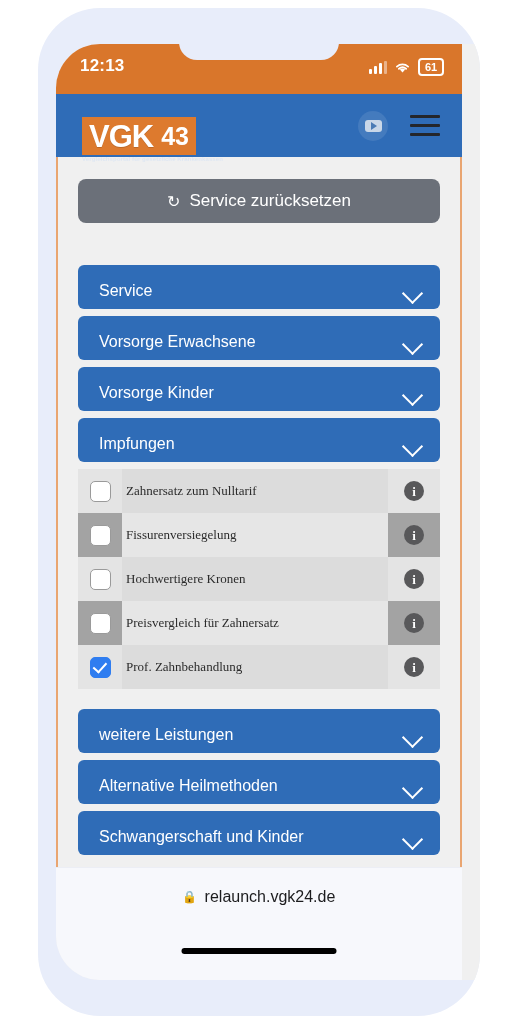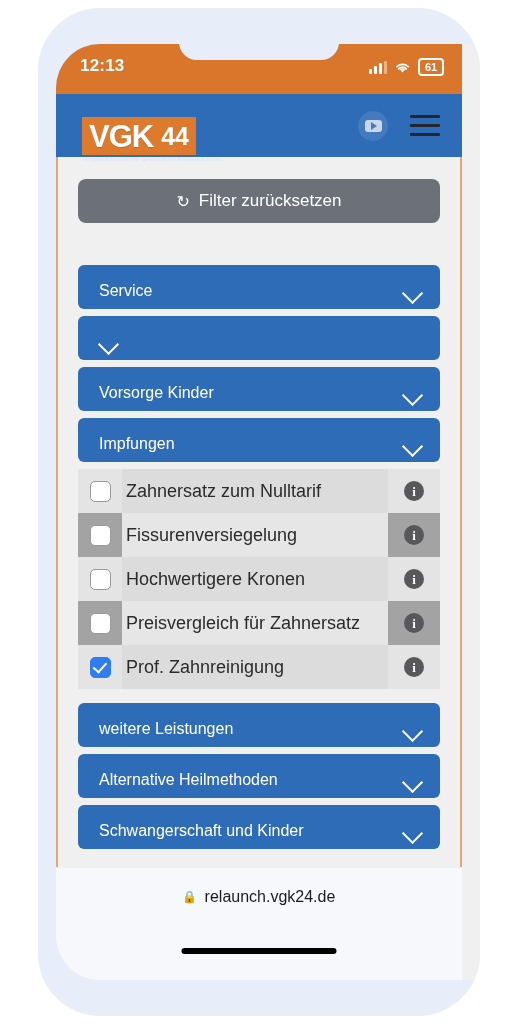--- a/index.html
+++ b/index.html
@@ -229,26 +229,26 @@
   }
   .cb.checked::after {
     content: "";
     width: 6px; height: 11px;
     border-right: 2.4px solid #fff;
     border-bottom: 2.4px solid #fff;
     transform: rotate(42deg) translate(-1px,-1px);
   }
   .opt-label {
     flex: 1;
-    font-size: 18px;
+    font-size: 13px;
     color: #2b2b2b;
     padding-left: 4px;
     background: #e6e6e6;
     height: 100%;
-    display: flex; align-items: center;
+    display: flex; align-items: center; font-family: Liberation Serif, serif;
   }
   .opt-row.alt .opt-label { background: #dcdcdc; }
   .opt-info-cell {
     width: 52px; flex: none;
     display: flex; align-items: center; justify-content: center;
     height: 100%;
   }
   .info-ic {
     width: 20px; height: 20px; border-radius: 50%;
     background: #58585a;
@@ -311,21 +311,21 @@
       </div>
     </div>
 
     <div id="site-header">
       <div id="logo">
         <div id="logo-main">
           <span class="logo-vgk">
             <span>VGK</span>
           </span>
           <span class="logo-24">
-            <span>44</span>
+            <span>43</span>
           </span>
         </div>
         <div id="logo-tagline">Vergleichsportal für gesetzliche Krankenkassen</div>
       </div>
       <div id="header-actions">
         <div id="video-btn">
           <span class="play-rect">
             <span class="play-tri"></span>
           </span>
         </div>
@@ -335,31 +335,32 @@
             <i></i>
         </div>
       </div>
     </div>
 
     <div id="page-body">
       <div id="page-inner">
 
         <button id="reset-btn">
           <span class="reset-ic">↻</span>
-          <span>Filter zurücksetzen</span>
+          <span>Service zurücksetzen</span>
         </button>
 
         <div class="acc-list">
 
           <div class="acc-head">
             <span class="acc-label">Service</span>
             <span class="chev"></span>
           </div>
 
           <div class="acc-head">
+            <span class="acc-label">Vorsorge Erwachsene</span>
             <span class="chev"></span>
           </div>
 
           <div class="acc-head">
             <span class="acc-label">Vorsorge Kinder</span>
             <span class="chev"></span>
           </div>
 
           <div class="acc-head">
             <span class="acc-label">Impfungen</span>
@@ -406,30 +407,30 @@
                 <span class="opt-label">Preisvergleich für Zahnersatz</span>
                 <span class="opt-info-cell">
                   <span class="info-ic">i</span>
                 </span>
               </div>
 
               <div class="opt-row alt">
                 <span class="opt-cb-cell">
                   <span class="cb checked"></span>
                 </span>
-                <span class="opt-label">Prof. Zahnreinigung</span>
+                <span class="opt-label">Prof. Zahnbehandlung</span>
                 <span class="opt-info-cell">
                   <span class="info-ic">i</span>
                 </span>
               </div>
 
             </div>
           </div>
 
-          <div class="acc-head" style="margin-top:7px">
+          <div class="acc-head" style="margin-top:13px">
             <span class="acc-label">weitere Leistungen</span>
             <span class="chev"></span>
           </div>
 
           <div class="acc-head">
             <span class="acc-label">Alternative Heilmethoden</span>
             <span class="chev"></span>
           </div>
 
           <div class="acc-head">

